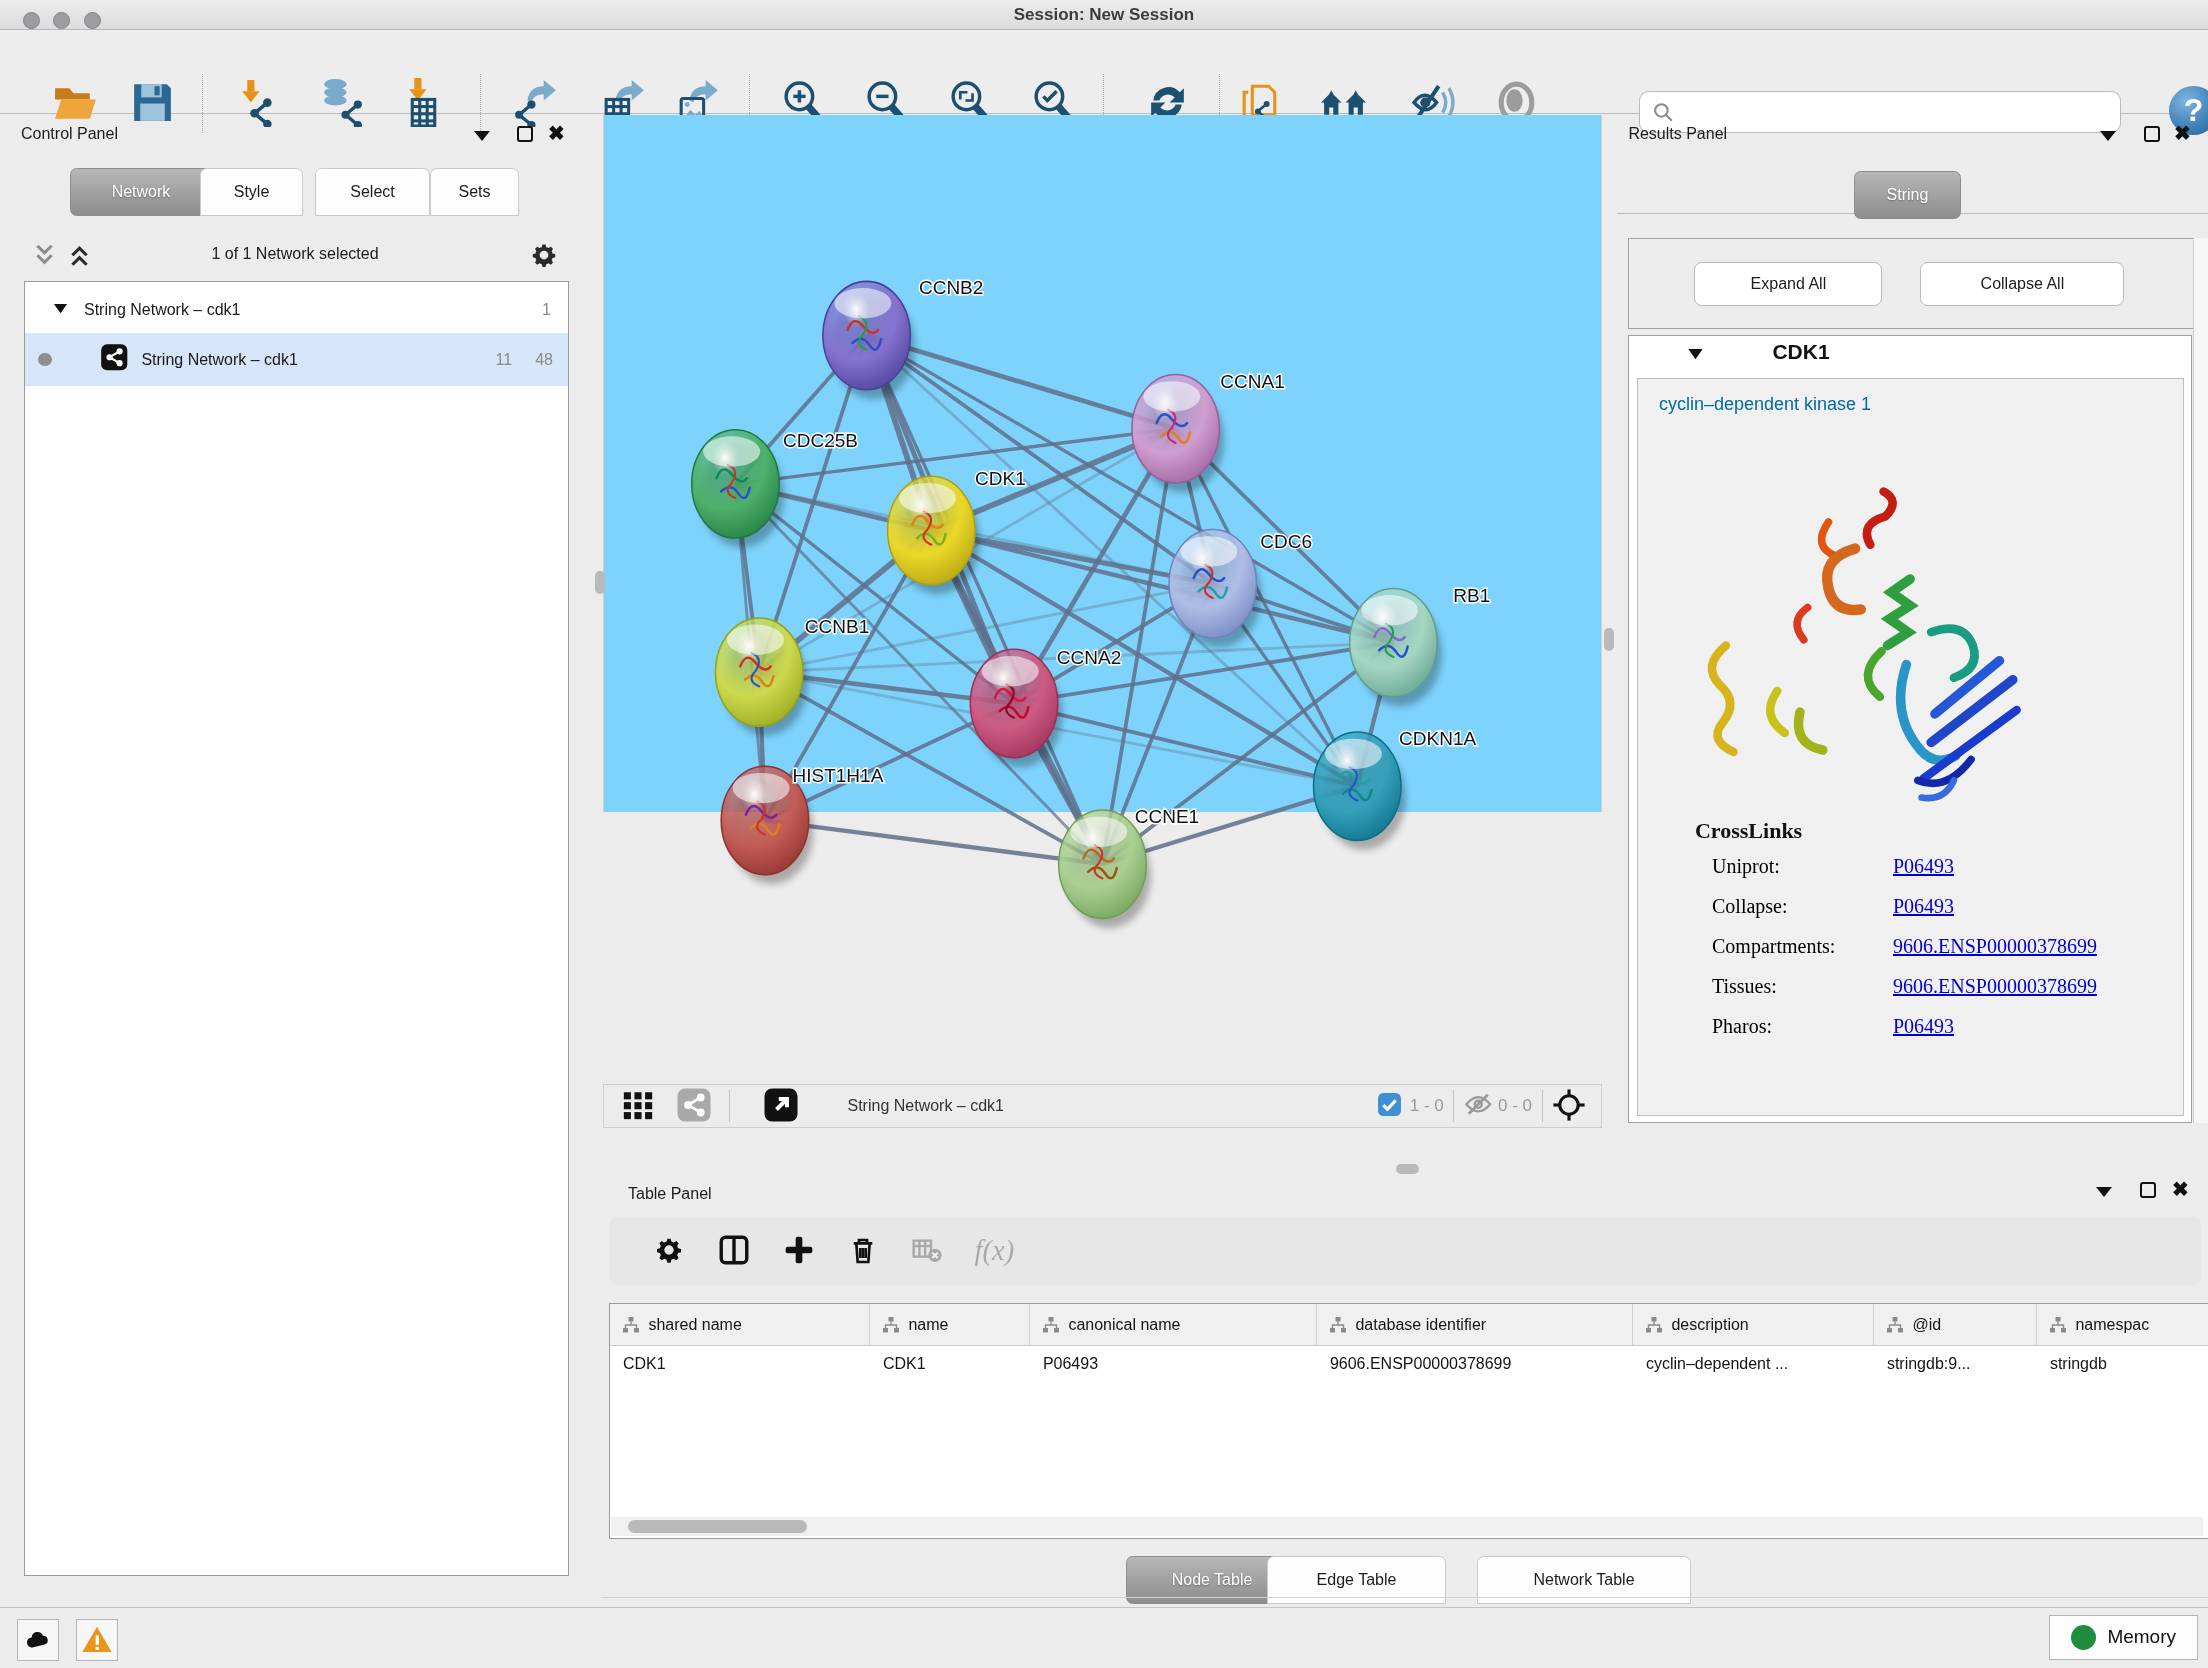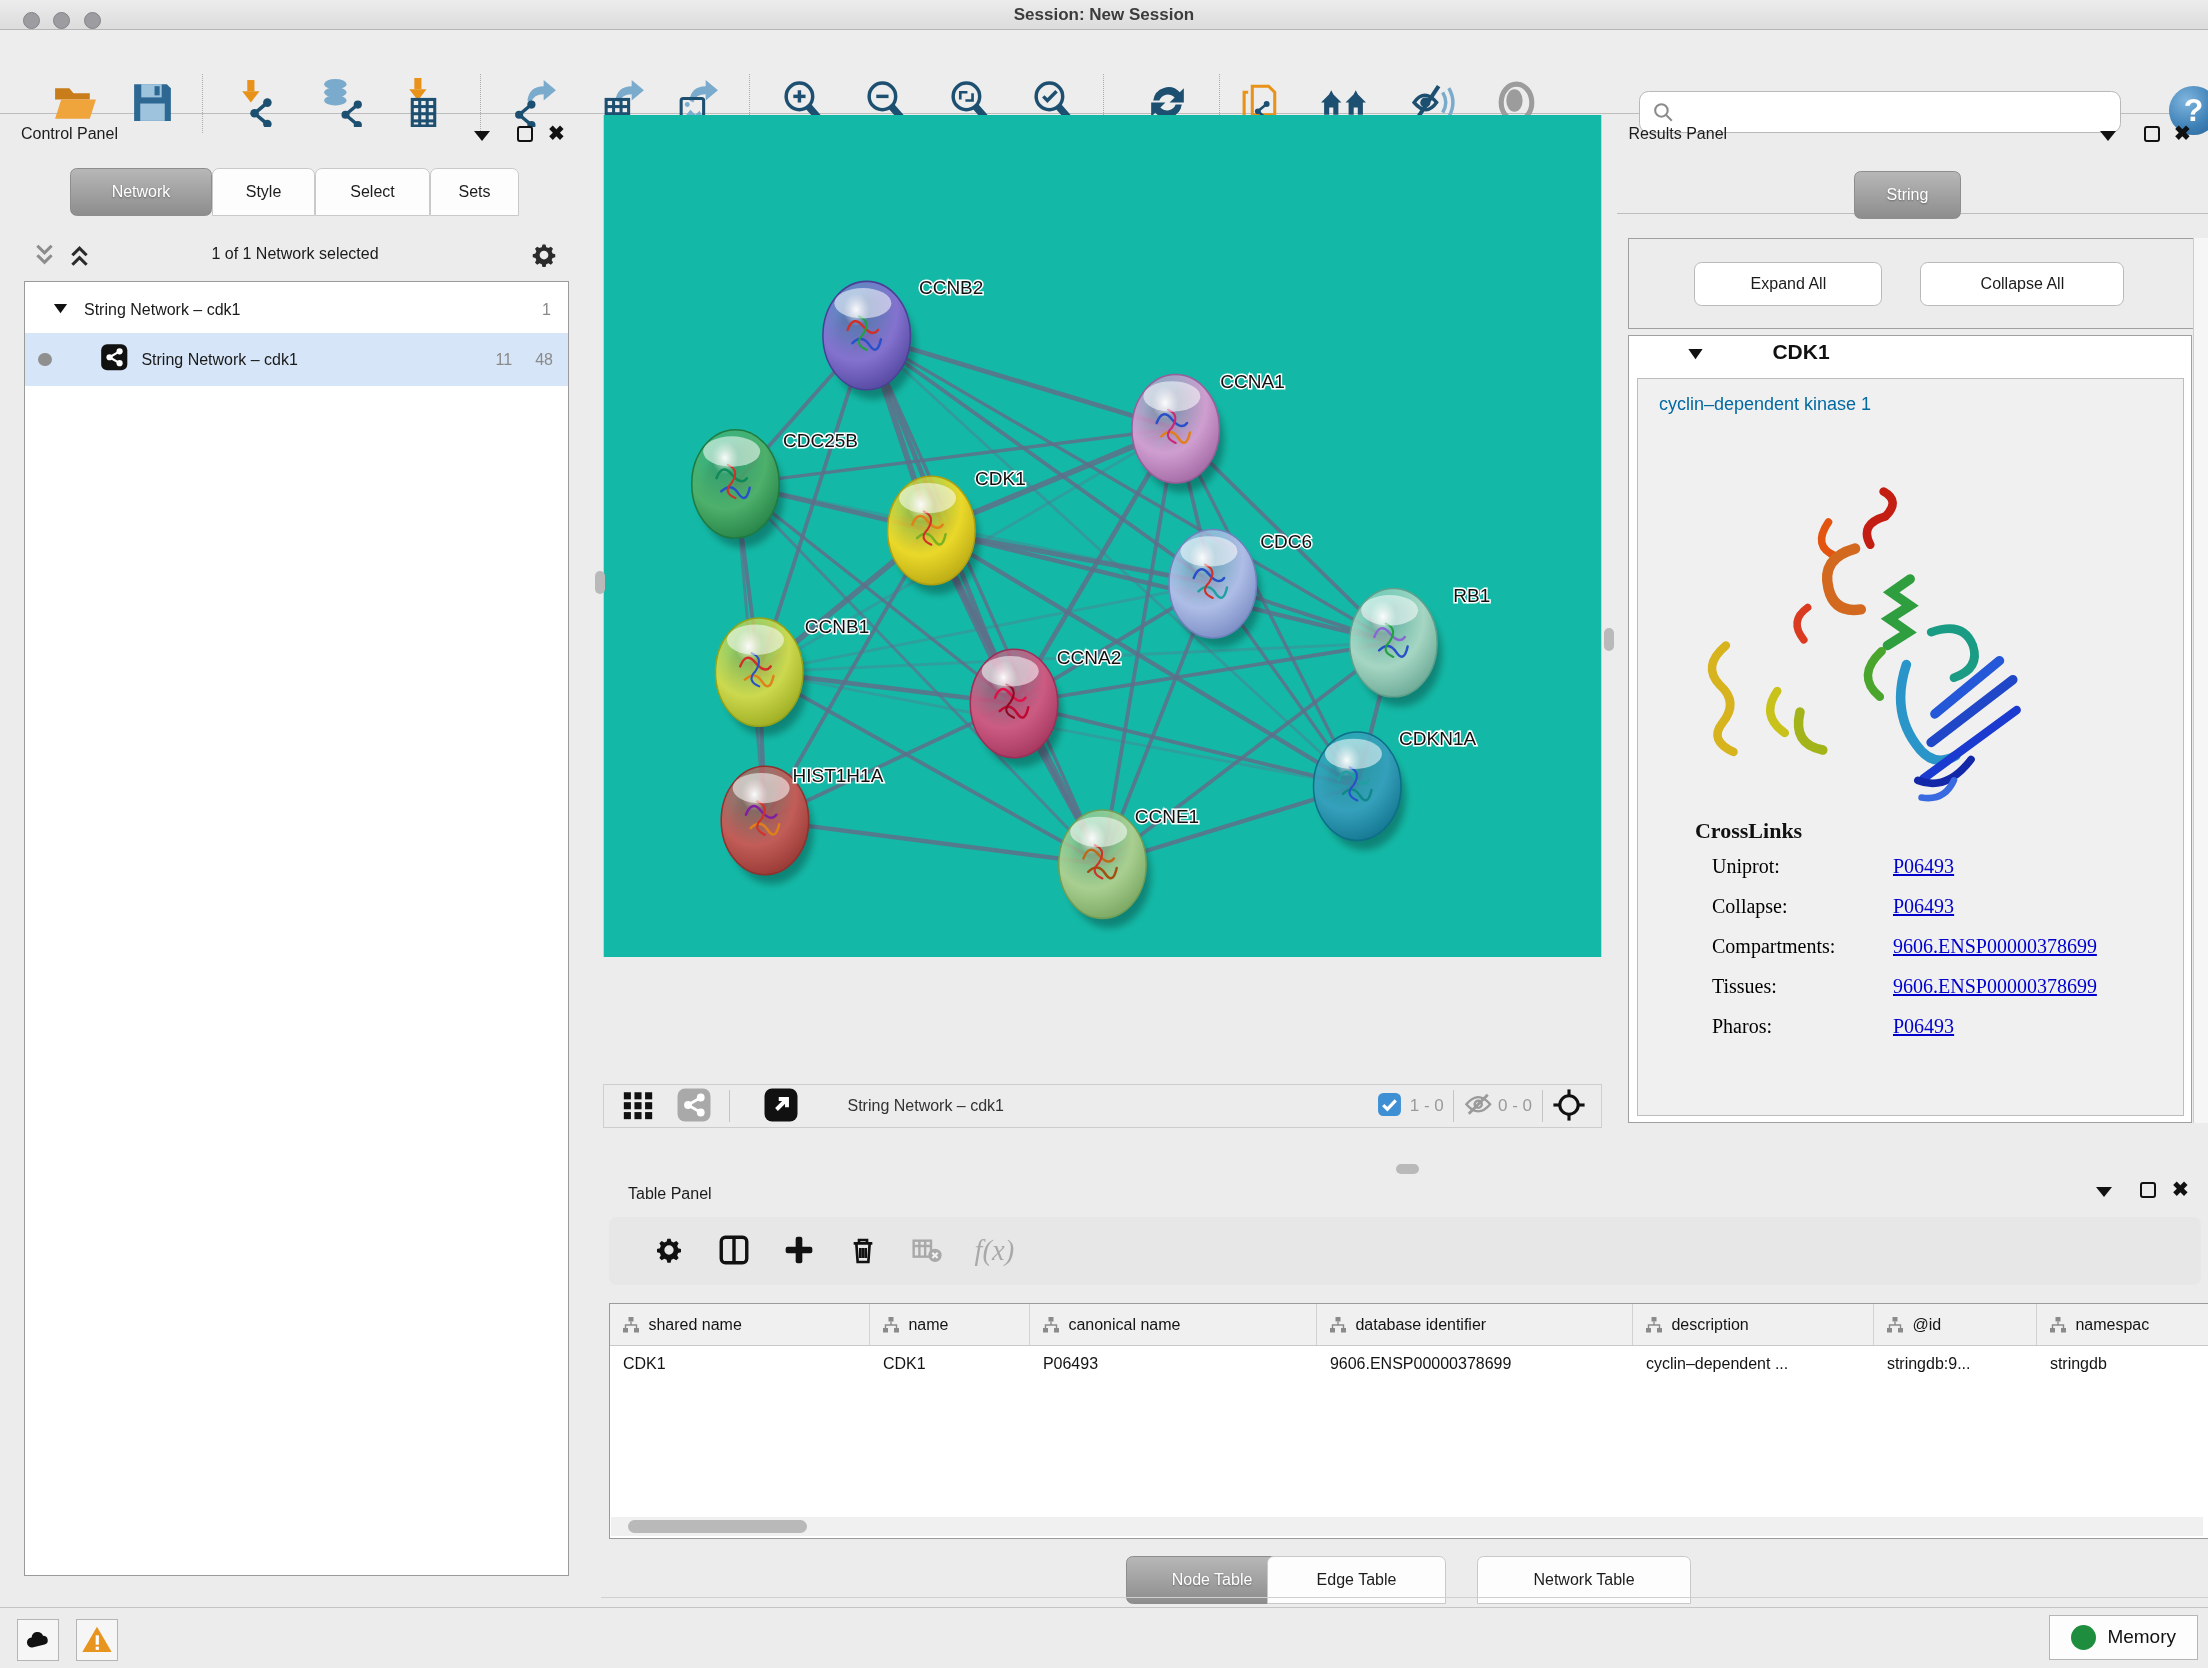--- a/index.html
+++ b/index.html
@@ -46,21 +46,21 @@
 
   
   #control-panel{position:absolute;left:0;top:114px;width:582px;height:1493px;}
   #cp-listbox{position:absolute;left:24px;top:167px;width:545px;height:1295px;background:#fff;
     border:1.9px solid #9a9a9a;}
   .tree-row{position:absolute;left:0;width:100%;height:48px;display:flex;align-items:center;font-size:16px;color:#1a1a1a;}
   .tree-count{color:#8a8a8a;}
   #cp-gear,svg.gear{color:#2b2b2b;}
 
   
-  #net-canvas{position:absolute;left:603px;top:115px;width:999px;height:842px;background:#14b8a6;
+  #net-canvas{position:absolute;left:603px;top:115px;width:999px;height:697px;background:#7dd3fc;
     border-left:1.9px solid #cfcfcf;border-right:1.9px solid #cfcfcf;}
   #net-toolbar{position:absolute;left:603px;top:1084px;width:999px;height:44px;background:#ececec;
     border:1px solid #cccccc;border-left:1.9px solid #cfcfcf;border-right:1.9px solid #cfcfcf;
     display:flex;align-items:center;}
   .nt-sep{width:1px;height:32px;background:#c4c4c4;margin:0 9.5px;}
   .nt-count{color:#9a9a9a;font-size:17px;}
 
   
   #results-panel{position:absolute;left:1617px;top:114px;width:592px;height:1051px;}
   .rp-box{position:absolute;border:1.9px solid #9f9f9f;background:#ececec;}
@@ -307,21 +307,21 @@
 
 <div id="control-panel">
   <div class="abs" style="left:21px;top:11.4px"><span class="panel-head-title">Control Panel</span></div>
   <span class="win-ctl ctl-tri abs" style="left:474px;top:17px"></span>
   <span class="win-ctl ctl-box abs" style="left:517px;top:12.4px"></span>
   <span class="win-ctl ctl-x abs" style="left:548px;top:11.4px">✖</span>
   <div id="cp-tabs">
       <div class="tab sel" style="left: 70px; top: 54px; width: 142px;">
         <span>Network</span>
       </div>
-      <div class="tab" style="left: 212px; top: 54px; width: 103px;">
+      <div class="tab" style="left: 200px; top: 54px; width: 103px;">
         <span>Style</span>
       </div>
       <div class="tab" style="left: 315px; top: 54px; width: 115px;">
         <span>Select</span>
       </div>
       <div class="tab" style="left: 430px; top: 54px; width: 89px;">
         <span>Sets</span>
       </div>
     </div>
 

